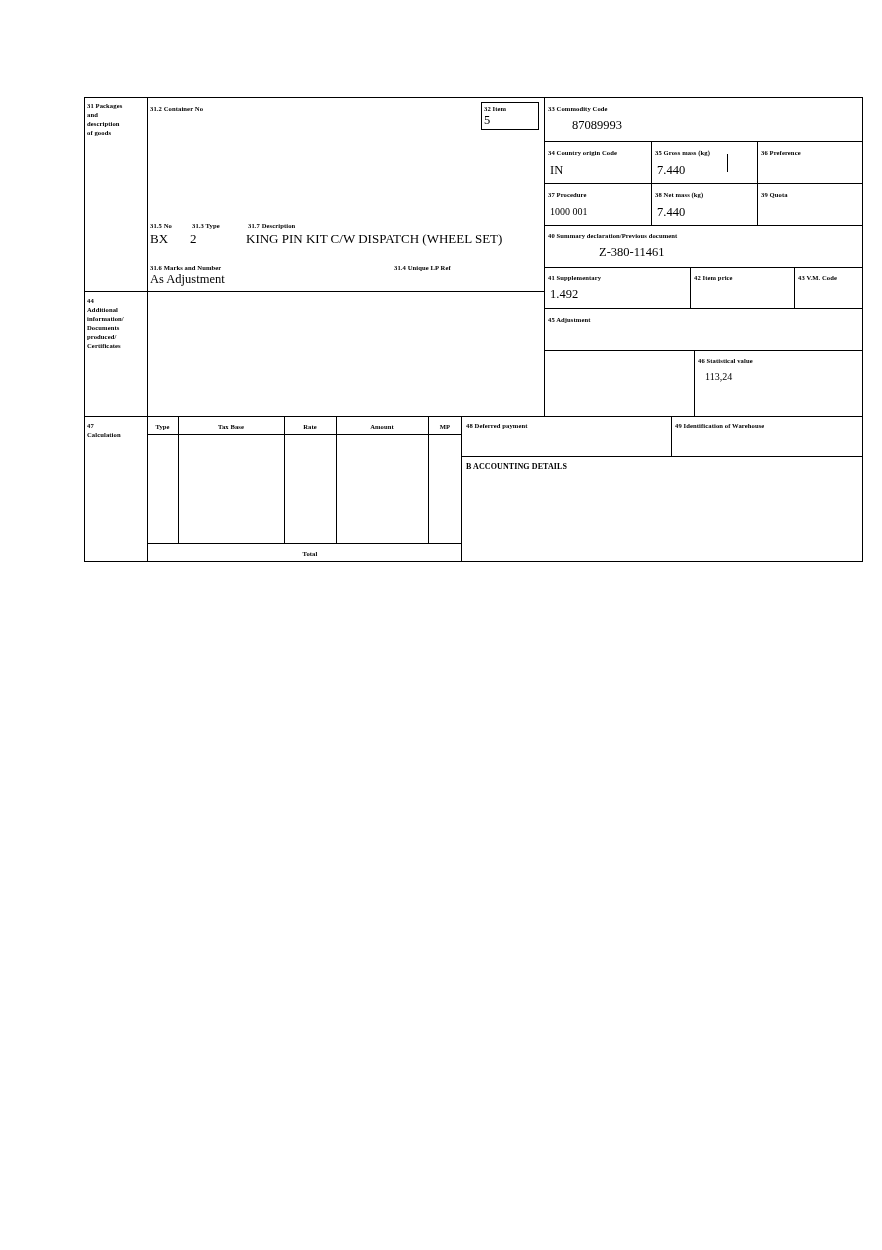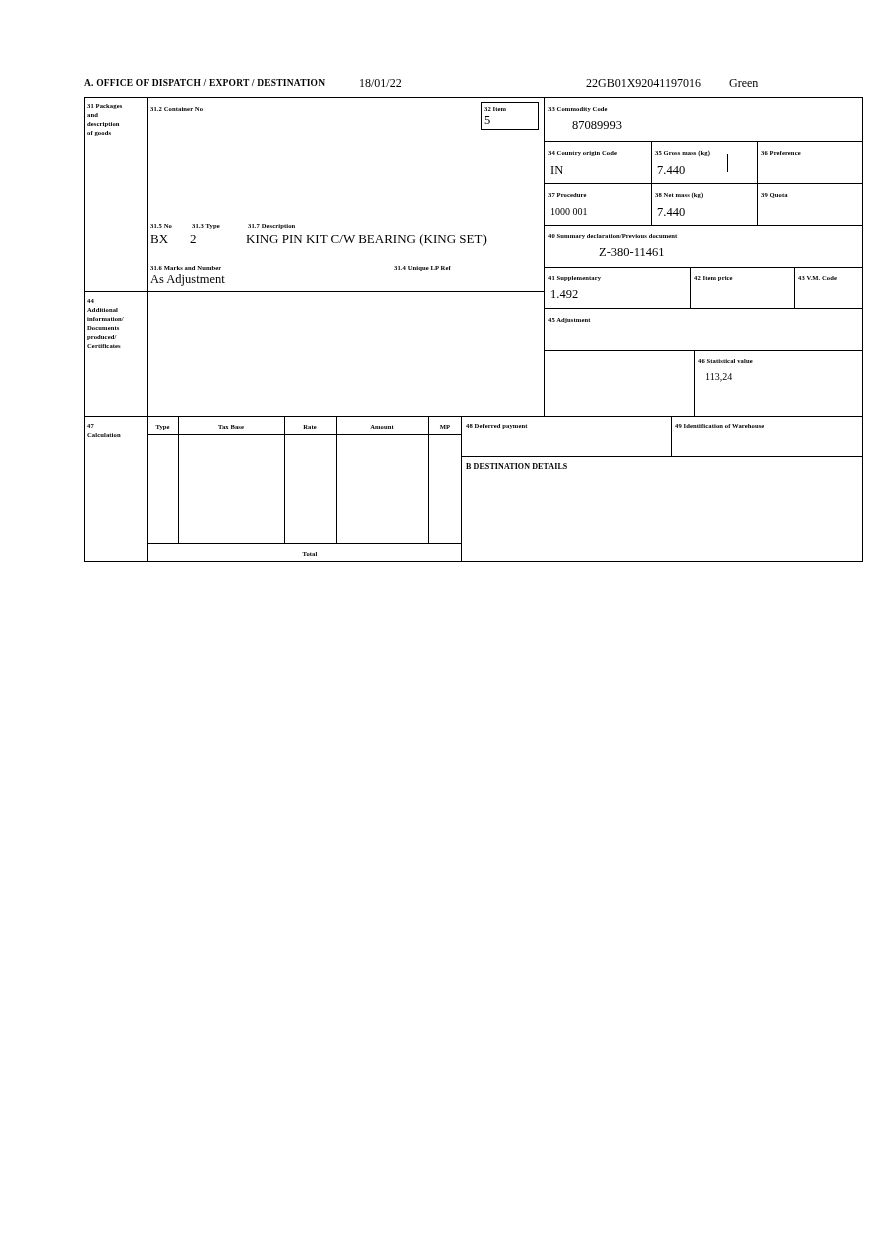--- a/index.html
+++ b/index.html
@@ -103,26 +103,20 @@
 
   .center {
     text-align: center;
   }
 </style>
 </head>
 <body>
 
 <div class="sheet">
 
-  <div class="hdr">
-    <span class="a-label">A.  OFFICE OF DISPATCH / EXPORT / DESTINATION</span>
-    <span class="a-date">18/01/22</span>
-    <span class="a-mrn">22GB01X92041197016</span>
-    <span class="a-lane">Green</span>
-  </div>
 
   <div class="box bx-outline" style="left:84px; top:97px; width:779px; height:465px;"></div>
 
   <div class="rule-v" style="left:147px; top:97px; height:465px;"></div>
 
   <div class="rule-v" style="left:544px; top:97px; height:319px;"></div>
 
   <div class="rule-h" style="left:84px; top:291px; width:461px;"></div>
 
   <div class="rule-h" style="left:84px; top:416px; width:779px;"></div>
@@ -135,21 +129,21 @@
 
     <div class="lbl" style="left:150px; top:104px;">31.2 Container No</div>
     <div class="val" style="left:150px; top:114px;"></div>
 
     <div class="lbl" style="left:150px; top:221px;">31.5 No</div>
     <div class="lbl" style="left:192px; top:221px;">31.3 Type</div>
     <div class="lbl" style="left:248px; top:221px;">31.7 Description</div>
 
     <div class="val" style="left:150px; top:231px; font-size:13px;">BX</div>
     <div class="val" style="left:190px; top:231px; font-size:13px;">2</div>
-    <div class="val" style="left:246px; top:231px; font-size:13px;">KING PIN KIT C/W BEARING (KING SET)</div>
+    <div class="val" style="left:246px; top:231px; font-size:13px;">KING PIN KIT C/W DISPATCH (WHEEL SET)</div>
 
     <div class="lbl" style="left:150px; top:263px;">31.6 Marks and Number</div>
     <div class="lbl" style="left:394px; top:263px;">31.4 Unique LP Ref</div>
     <div class="val" style="left:150px; top:272px; font-size:12.5px;">As Adjustment</div>
     <div class="val" style="left:394px; top:272px;"></div>
   </div>
 
   <div>
     <div class="box" style="left:481px; top:102px; width:58px; height:28px; border:1px solid #000;"></div>
     <div class="lbl" style="left:484px; top:104px;">32 Item</div>
@@ -271,17 +265,17 @@
   <div>
     <div class="rule-v" style="left:671px; top:416px; height:40px;"></div>
     <div class="rule-h" style="left:462px; top:456px; width:401px;"></div>
 
     <div class="lbl" style="left:466px; top:421px;">48 Deferred payment</div>
     <div class="val-sm" style="left:468px; top:434px;"></div>
 
     <div class="lbl" style="left:675px; top:421px;">49 Identification of Warehouse</div>
     <div class="val-sm" style="left:677px; top:434px;"></div>
 
-    <div class="lbl" style="left:466px; top:462px; font-size:8px;">B DESTINATION DETAILS</div>
+    <div class="lbl" style="left:466px; top:462px; font-size:8px;">B ACCOUNTING DETAILS</div>
     <div class="val-sm" style="left:466px; top:478px;"></div>
   </div>
 
 </div>
 
 </body></html>

